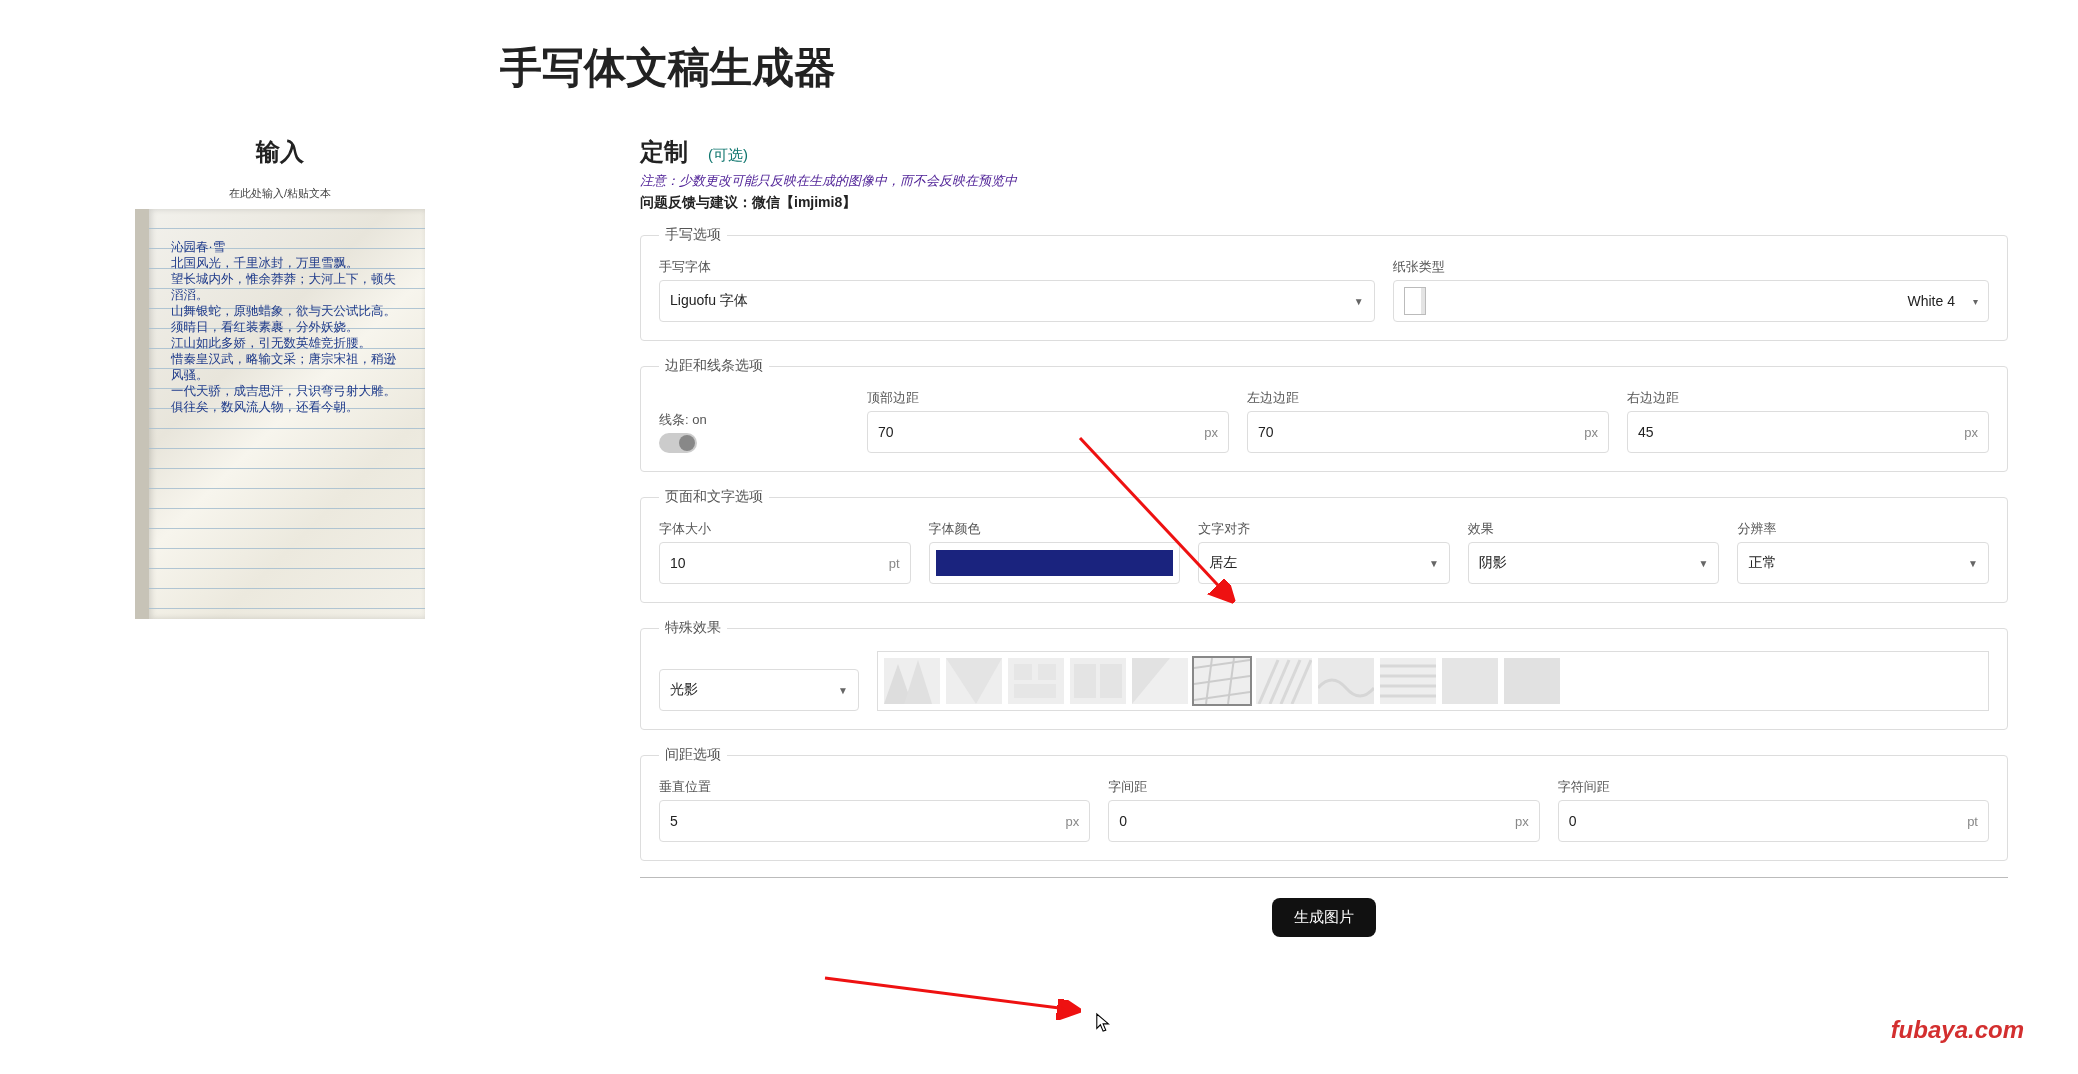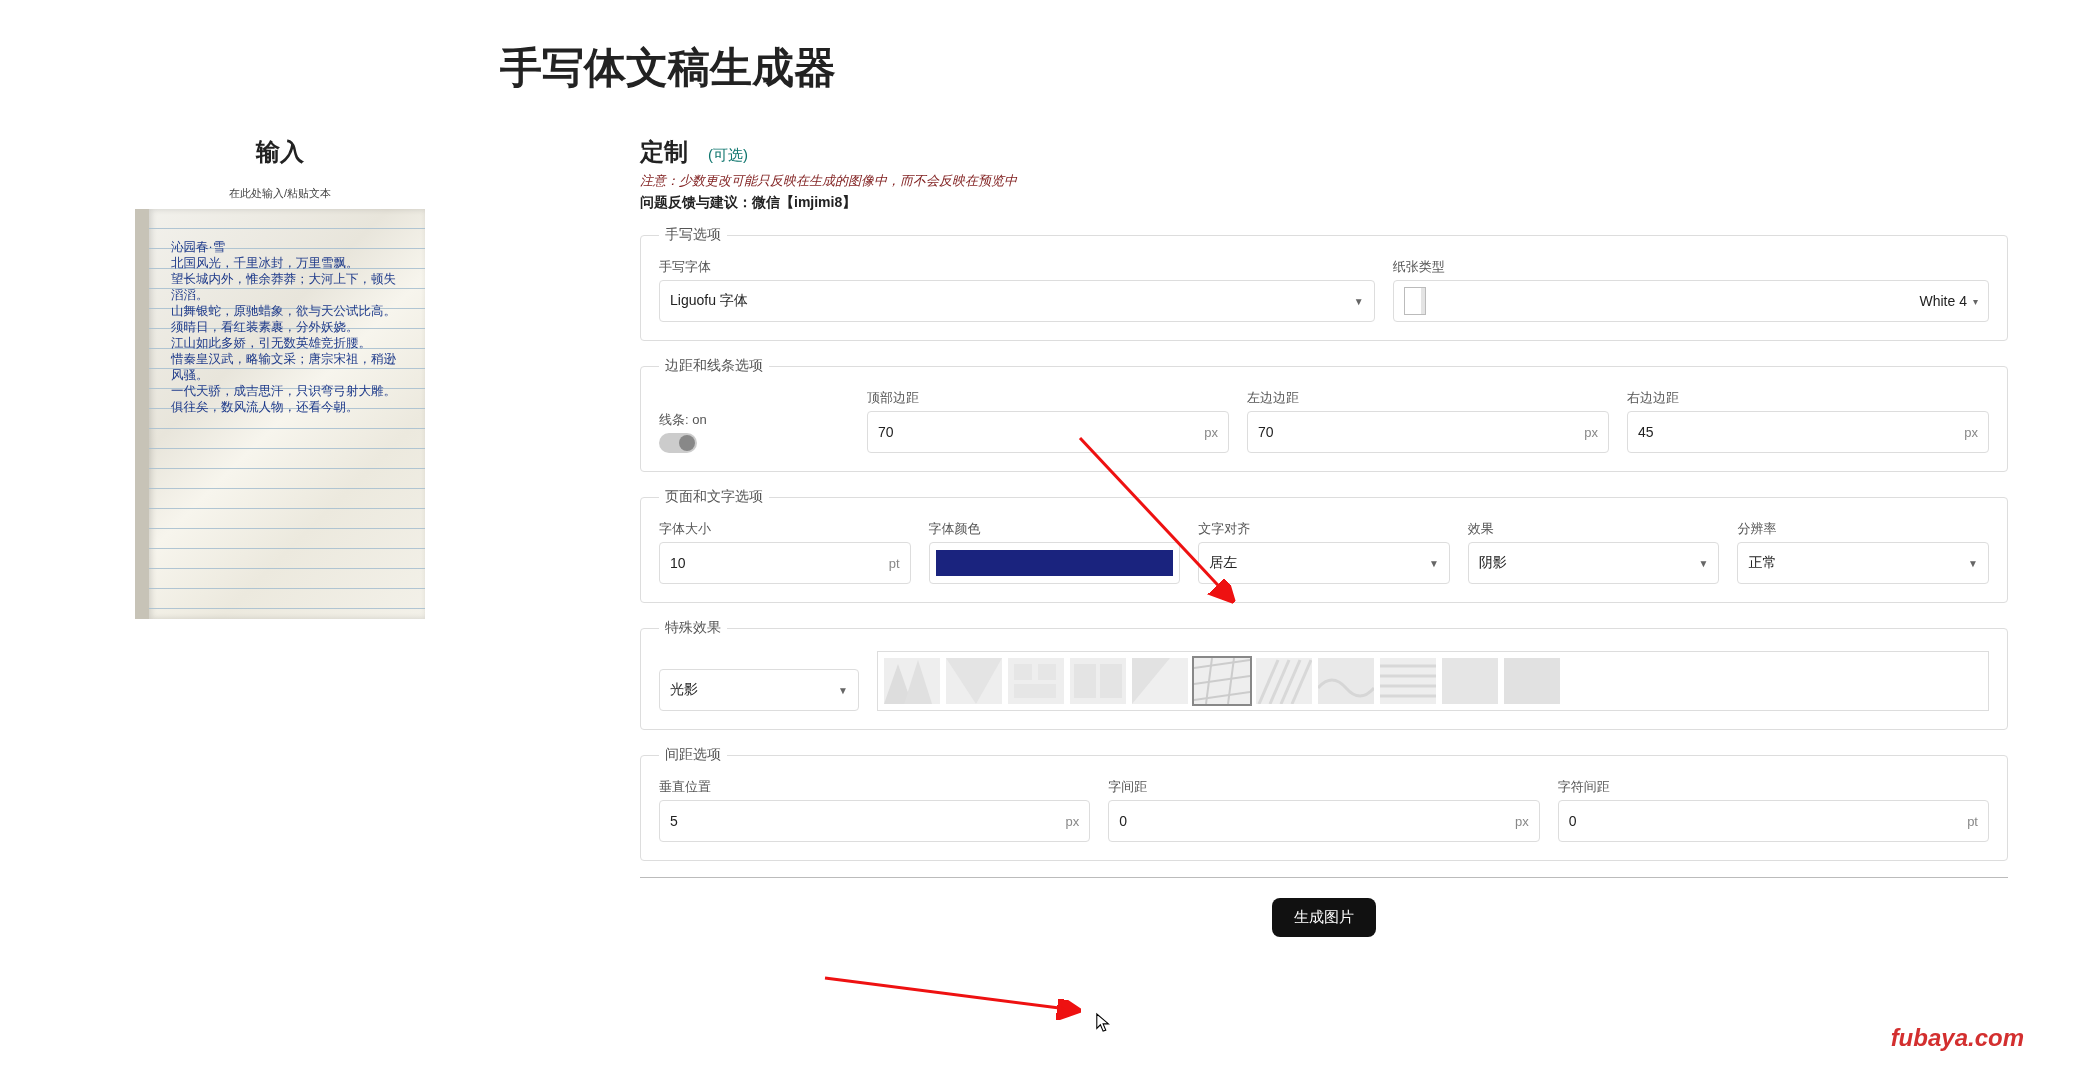--- a/index.html
+++ b/index.html
@@ -47,21 +47,21 @@
     line-height: 16px;
     color: #1e3a8a;
     font-family: "STKaiti","KaiTi",cursive;
     text-align: left;
     white-space: pre-line;
   }
   .custom-col { flex: 1; padding-left: 150px; }
   .custom-head { display:flex; align-items:baseline; gap:20px; margin-bottom:4px; }
   .custom-head h2 { font-size: 24px; font-weight: 700; }
   .custom-head .opt { font-size: 15px; color: #0f766e; }
-  .note { font-size: 13px; color: #7f1d1d; font-style: italic; margin-top: 4px; }
+  .note { font-size: 13px; color: #4c1d95; font-style: italic; margin-top: 4px; }
   .feedback { font-size: 14px; margin: 4px 0 14px; }
   .feedback b { font-weight: 600; }
 
   fieldset {
     border: 1px solid #ddd;
     border-radius: 4px;
     padding: 14px 18px 18px;
     margin-bottom: 16px;
     position: relative;
   }
@@ -72,20 +72,21 @@
   .ctl {
     height: 42px;
     border: 1px solid #ddd;
     border-radius: 4px;
     background: #fff;
     display: flex;
     align-items: center;
     padding: 0 10px;
     font-size: 14px;
     position: relative;
+    gap: 12px;
   }
   .ctl .val { flex: 1; }
   .unit { color: #888; font-size: 13px; }
   .caret { font-size: 10px; color: #666; margin-left: 6px; }
   .paperthumb {
     width: 22px; height: 28px; background: #fff; border: 1px solid #bbb;
     box-shadow: inset -4px 0 0 #e4e4e4;
   }
   .toggle {
     width: 38px; height: 20px; border-radius: 10px; background: #ccc;
@@ -107,21 +108,21 @@
     background: #111; color:#fff; border:none; border-radius:8px;
     padding: 10px 22px; font-size:15px; margin: 20px auto 0; display:block;
     cursor: pointer;
   }
   .cursor {
     position:absolute; width:18px; height:22px; pointer-events:none;
   }
   .cursor svg { width:100%; height:100%; }
   .arrow { position:absolute; stroke:#e11; stroke-width:3; fill:none; pointer-events:none; }
   .watermark {
-    position:absolute; right:54px; bottom:22px;
+    position:absolute; right:54px; bottom:30px;
     color:#d32f2f; font-size:24px; font-weight:700; font-style:italic;
   }
   .sep { border:none; border-top:1px solid #bbb; margin-top: 6px; }
 </style>
 </head>
 <body>
 
 <h1 class="title">手写体文稿生成器</h1>
 
 <div class="columns">

